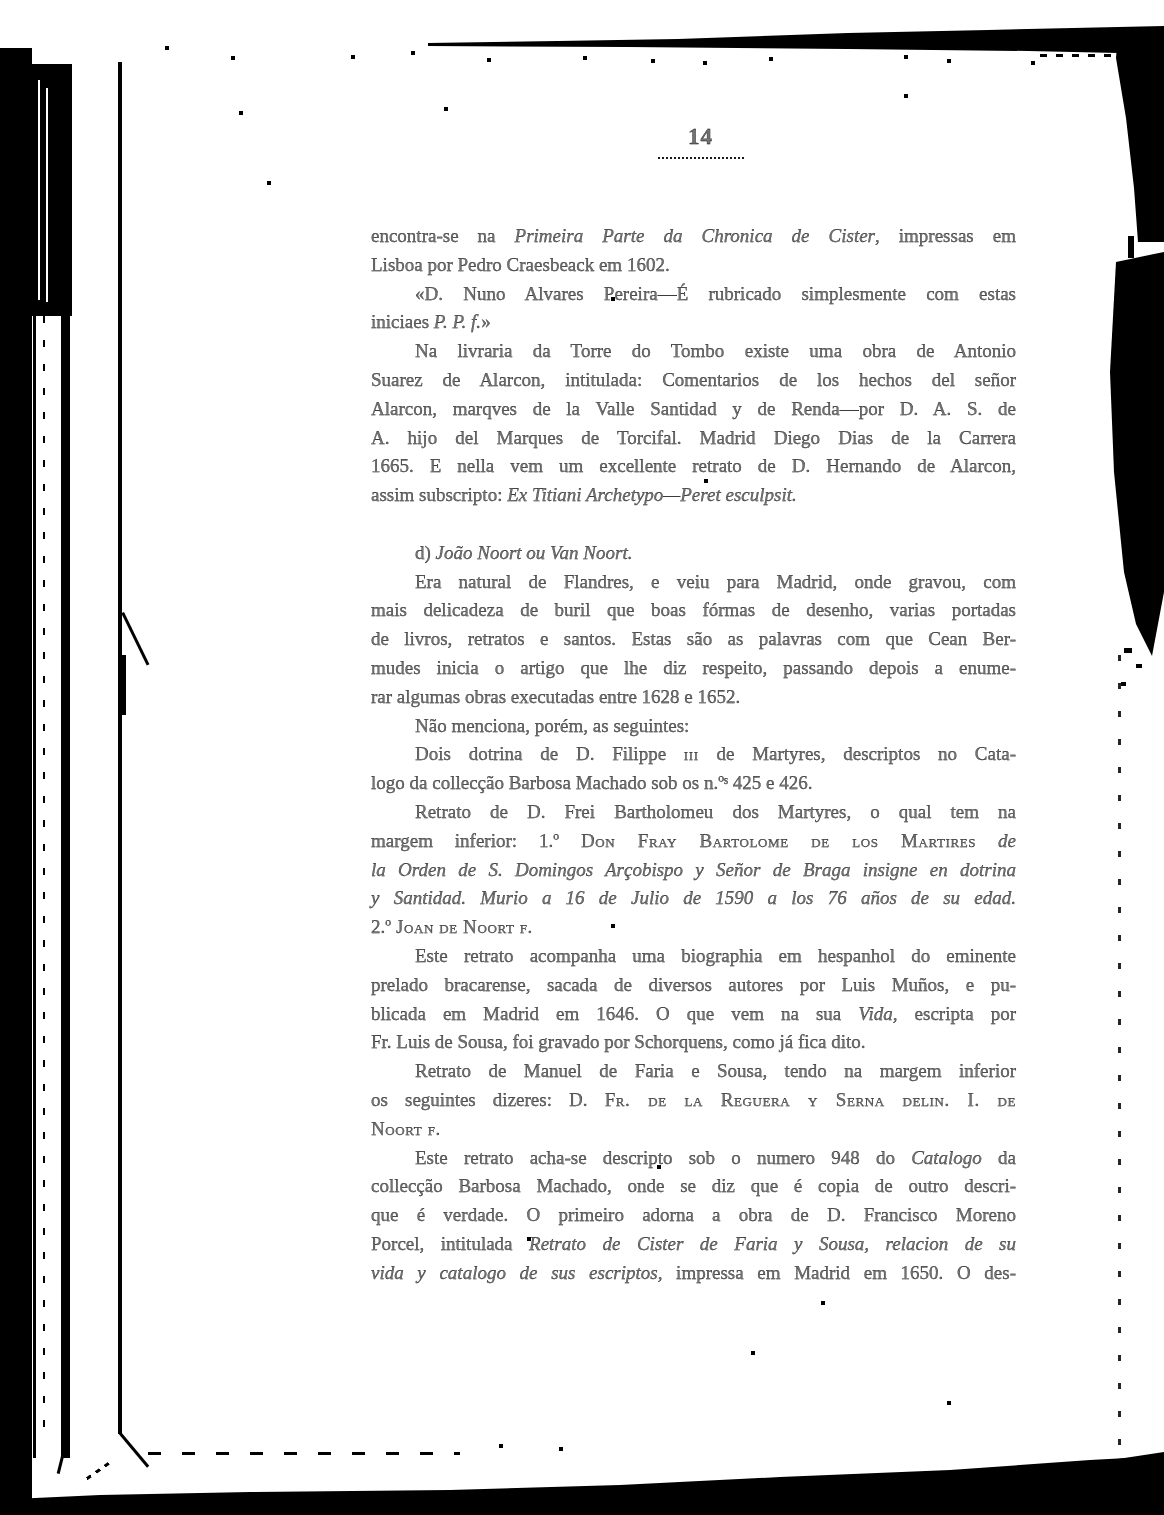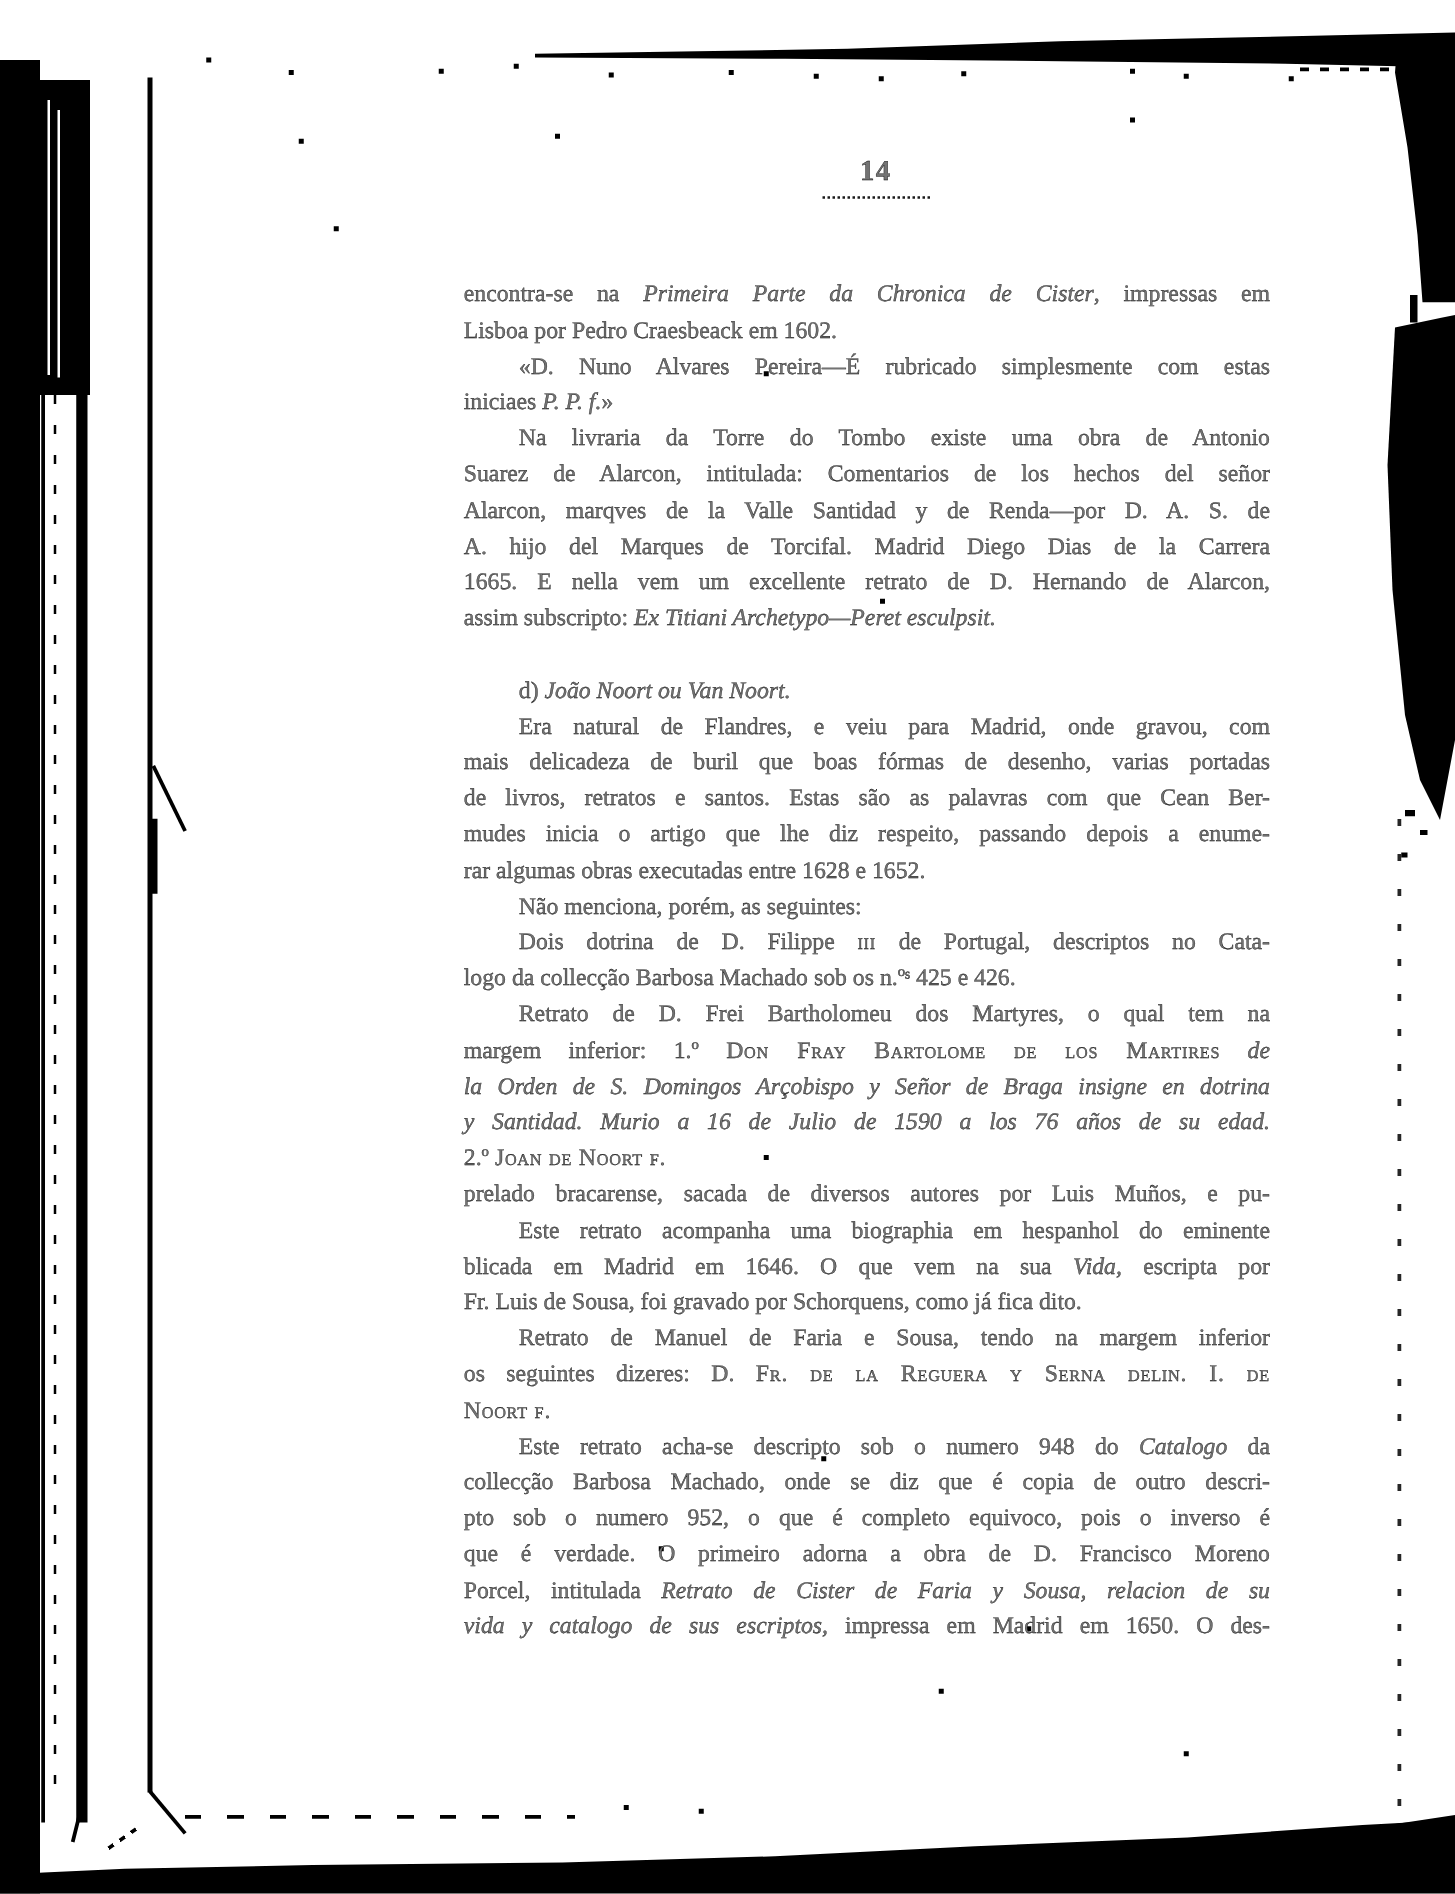--- a/index.html
+++ b/index.html
@@ -130,35 +130,34 @@
       <div class="line just"><span>A. hijo del Marques de Torcifal. Madrid Diego Dias de la Carrera</span></div>
       <div class="line just"><span>1665. E nella vem um excellente retrato de D. Hernando de Alarcon,</span></div>
       <div class="line"><span>assim subscripto: </span><span class="it">Ex Titiani Archetypo—Peret esculpsit.</span></div>
       <div class="line indent gap"><span>d) </span><span class="it">João Noort ou Van Noort.</span></div>
       <div class="line indent just"><span>Era natural de Flandres, e veiu para Madrid, onde gravou, com</span></div>
       <div class="line just"><span>mais delicadeza de buril que boas fórmas de desenho, varias portadas</span></div>
       <div class="line just"><span>de livros, retratos e santos. Estas são as palavras com que Cean Ber-</span></div>
       <div class="line just"><span>mudes inicia o artigo que lhe diz respeito, passando depois a enume-</span></div>
       <div class="line"><span>rar algumas obras executadas entre 1628 e 1652.</span></div>
       <div class="line indent"><span>Não menciona, porém, as seguintes:</span></div>
-      <div class="line indent just"><span>Dois dotrina de D. Filippe </span><span class="sc">iii</span><span> de Portugal, descriptos no Cata-</span></div>
+      <div class="line indent just"><span>Dois dotrina de D. Filippe </span><span class="sc">iii</span><span> de Martyres, descriptos no Cata-</span></div>
       <div class="line"><span>logo da collecção Barbosa Machado sob os n.ºˢ 425 e 426.</span></div>
       <div class="line indent just"><span>Retrato de D. Frei Bartholomeu dos Martyres, o qual tem na</span></div>
       <div class="line just"><span>margem inferior: 1.º </span><span class="sc">Don Fray Bartolome de los Martires</span><span> </span><span class="it">de</span></div>
       <div class="line just"><span class="it">la Orden de S. Domingos Arçobispo y Señor de Braga insigne en dotrina</span></div>
       <div class="line just"><span class="it">y Santidad. Murio a 16 de Julio de 1590 a los 76 años de su edad.</span></div>
       <div class="line"><span>2.º </span><span class="sc">Joan de Noort f.</span></div>
+      <div class="line indent just"><span>Este retrato acompanha uma biographia em hespanhol do eminente</span></div>
       <div class="line just"><span>prelado bracarense, sacada de diversos autores por Luis Muños, e pu-</span></div>
-      <div class="line indent just"><span>Este retrato acompanha uma biographia em hespanhol do eminente</span></div>
       <div class="line just"><span>blicada em Madrid em 1646. O que vem na sua </span><span class="it">Vida,</span><span> escripta por</span></div>
       <div class="line"><span>Fr. Luis de Sousa, foi gravado por Schorquens, como já fica dito.</span></div>
       <div class="line indent just"><span>Retrato de Manuel de Faria e Sousa, tendo na margem inferior</span></div>
       <div class="line just"><span>os seguintes dizeres: D. </span><span class="sc">Fr. de la Reguera y Serna delin. I. de</span></div>
       <div class="line"><span class="sc">Noort f.</span></div>
       <div class="line indent just"><span>Este retrato acha-se descripto sob o numero 948 do </span><span class="it">Catalogo</span><span> da</span></div>
       <div class="line just"><span>collecção Barbosa Machado, onde se diz que é copia de outro descri-</span></div>
-      <div class="line just"><span>pto sob o numero 952, o que é completo equivoco, pois o inverso é</span></div>
       <div class="line just"><span>que é verdade. O primeiro adorna a obra de D. Francisco Moreno</span></div>
       <div class="line just"><span>Porcel, intitulada </span><span class="it">Retrato de Cister de Faria y Sousa, relacion de su</span></div>
       <div class="line just"><span class="it">vida y catalogo de sus escriptos,</span><span> impressa em Madrid em 1650. O des-</span></div>
     </div>
 
 </div>
 
 </body></html>

